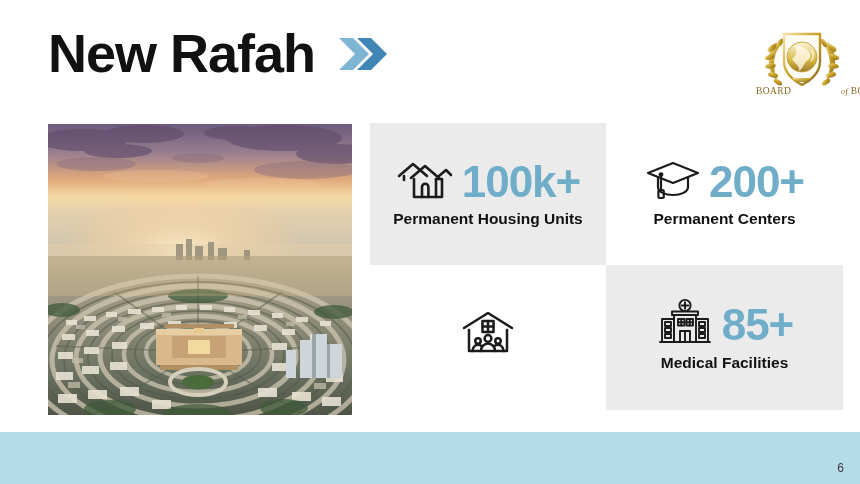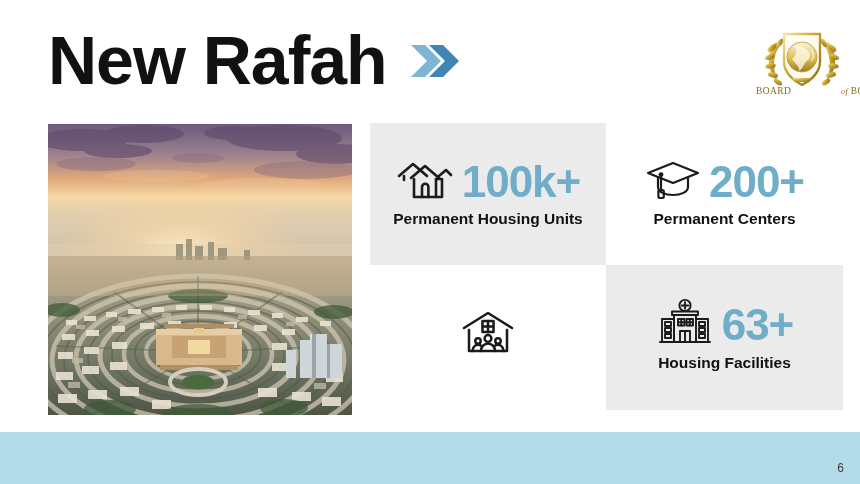--- a/index.html
+++ b/index.html
@@ -22,21 +22,21 @@
   
   #title-row {
     position: absolute;
     left: 48px;
     top: 26px;
     display: flex;
     align-items: center;
     gap: 22px;
   }
   #page-title {
-    font-size: 68px;
+    font-size: 54px;
     font-weight: bold;
     color: #111111;
     letter-spacing: -1px;
     line-height: 1;
     white-space: nowrap;
   }
   #chevron-icon {
     display: block;
     margin-top: 6px;
   }
@@ -475,23 +475,23 @@
               <rect x="9" y="24" width="6" height="4"></rect>
               <rect x="9" y="30" width="6" height="4"></rect>
               <rect x="9" y="36" width="6" height="4"></rect>
               <rect x="43" y="24" width="6" height="4"></rect>
               <rect x="43" y="30" width="6" height="4"></rect>
               <rect x="43" y="36" width="6" height="4"></rect>
               <path d="M4 44 H54"></path>
             </g>
           </svg>
         </span>
-        <div class="stat-value">63+</div>
+        <div class="stat-value">85+</div>
       </div>
-      <div class="stat-label">Housing Facilities</div>
+      <div class="stat-label">Medical Facilities</div>
     </div>
   </div>
 
   <div id="footer-bar">
     <div id="page-number">6</div>
   </div>
 
 </div>
 
 </body></html>

